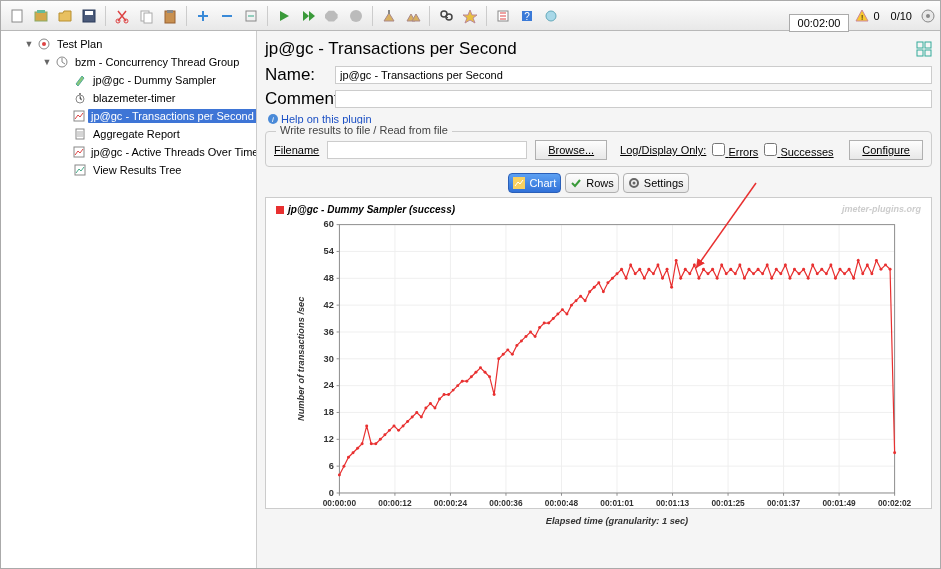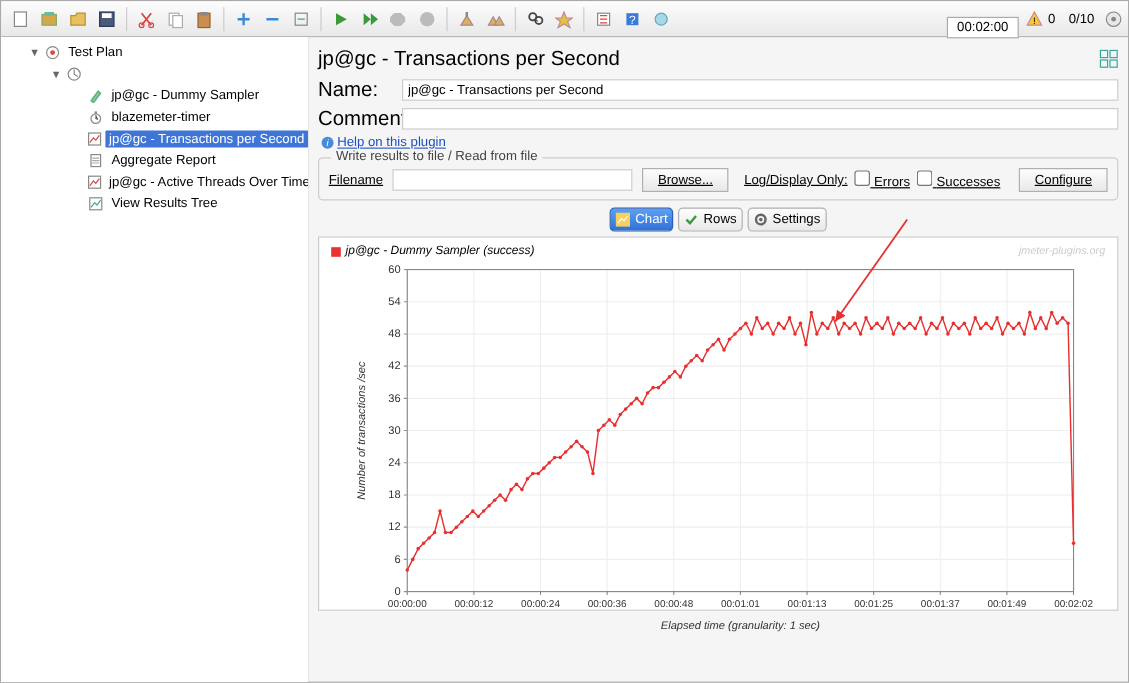--- a/index.html
+++ b/index.html
@@ -29,21 +29,21 @@
 .help-link { color: #1a4fc4; text-decoration: underline; font-size: 11px; margin-left: 2px; display: flex; align-items: center; gap: 2px; margin-bottom: 6px; }
 .fieldset { border: 1px solid #ccc; border-radius: 4px; padding: 8px 8px 6px; margin-bottom: 6px; position: relative; text-decoration: underline; }
 .fieldset-legend { position: absolute; top: -8px; left: 10px; background: #f5f5f5; padding: 0 4px; font-size: 11px; color: #444; }
 .file-row { display: flex; align-items: center; gap: 8px; }
 .file-row input[type=text] { flex: 0 0 200px; border: 1px solid #ccc; padding: 2px 4px; font-size: 11px; background: #fff; }
 .btn { background: linear-gradient(#fdfdfd, #e8e8e8); border: 1px solid #b0b0b0; border-radius: 0; padding: 3px 12px; font-size: 11px; cursor: pointer; }
 .log-display { display: flex; align-items: center; gap: 6px; margin-left: 5px; }
 .tabs { display: flex; justify-content: center; gap: 4px; margin-bottom: 4px; }
 .tab { display: flex; align-items: center; gap: 4px; background: linear-gradient(#fdfdfd, #e8e8e8); border: 1px solid #b0b0b0; border-radius: 4px; padding: 3px 4px; font-size: 11px; cursor: pointer; }
 .tab.active { background: linear-gradient(#5ca0f2, #3171d8); color: #fff; border-color: #2a5fb8; }
-.chart-container { border: 1px solid #ccc; background: #fff; height: 312px; position: relative; }
+.chart-container { border: 1px solid #ccc; background: #fff; height: 312px; position: relative; font-weight: bold; }
 .legend { position: absolute; top: 6px; left: 10px; display: flex; align-items: center; gap: 4px; font-size: 10px; font-style: italic; }
 .legend-mark { width: 8px; height: 8px; background: #e83030; }
 .watermark { position: absolute; top: 6px; right: 10px; font-size: 9px; color: #ccc; font-style: italic; }
 .chart-svg { position: absolute; top: 22px; left: 0; right: 0; bottom: 0; }
 .annotation-arrow { position: absolute; pointer-events: none; }
 </style>
 </head>
 <body>
 
 <div class="toolbar">
@@ -202,20 +202,21 @@
       <span class="tree-label">Test Plan</span>
     </div>
     <div class="tree-node indent-2">
       <span class="tree-toggle">▼</span>
       <span class="tree-icon">
           <svg width="12" height="12">
             <circle cx="6" cy="6" r="5" fill="none" stroke="#888"></circle>
             <path d="M6 2 L6 6 L9 8" stroke="#888" fill="none"></path>
           </svg>
         </span>
+      <span class="tree-label">bzm - Concurrency Thread Group</span>
     </div>
     <div class="tree-node indent-3">
       <span class="tree-icon">
           <svg width="12" height="12">
             <path d="M2 10 L8 2 L10 4 L4 12 Z" fill="#8ac878" stroke="#5a9"></path>
           </svg>
         </span>
       <span class="tree-label">jp@gc - Dummy Sampler</span>
     </div>
     <div class="tree-node indent-3">

